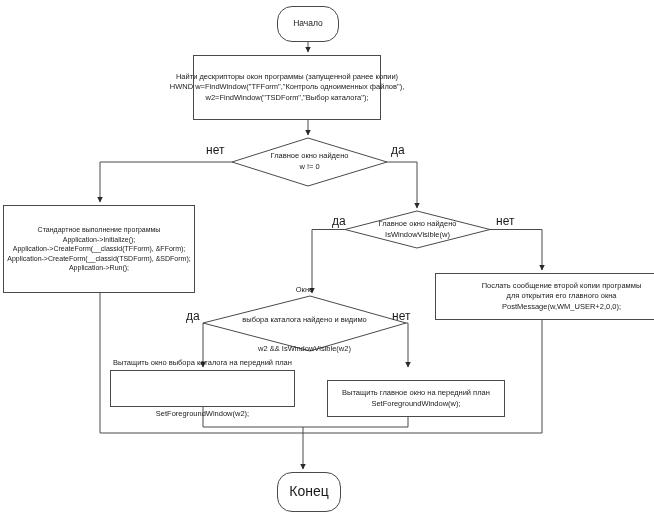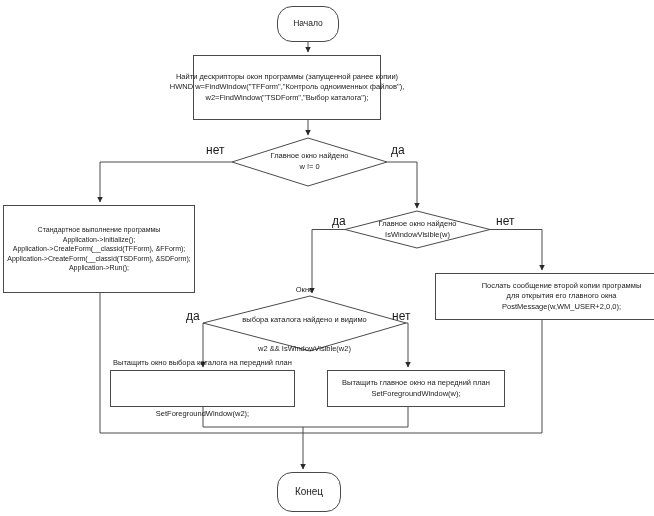--- a/index.html
+++ b/index.html
@@ -108,27 +108,27 @@
     <div class="ln">Окно</div>
     <div class="ln">выбора каталога найдено и видимо</div>
     <div class="ln">w2 &amp;&amp; IsWindowVisible(w2)</div>
   </div>
 
   <div class="node" style="left:110px;top:370px;width:185px;height:37px;gap:40px;">
     <div class="ln">Вытащить окно выбора каталога на передний план</div>
     <div class="ln">SetForegroundWindow(w2);</div>
   </div>
 
-  <div class="node" style="left:327px;top:370px;width:178px;height:37px;">
+  <div class="node" style="left:327px;top:380px;width:178px;height:37px;">
     <div class="ln">Вытащить главное окно на передний план</div>
     <div class="ln">SetForegroundWindow(w);</div>
   </div>
 
   <div class="node terminal" style="left:277px;top:472px;width:64px;height:40px;">
-    <span class="ln" style="font-size:10px;">Конец</span>
+    <span class="ln" style="font-size:14px;">Конец</span>
   </div>
 
   <div class="elabel" style="left:206px;top:143px;">нет</div>
   <div class="elabel" style="left:391px;top:143px;">да</div>
   <div class="elabel" style="left:332px;top:214px;">да</div>
   <div class="elabel" style="left:496px;top:214px;">нет</div>
   <div class="elabel" style="left:186px;top:309px;">да</div>
   <div class="elabel" style="left:392px;top:309px;">нет</div>
 
 </div>

